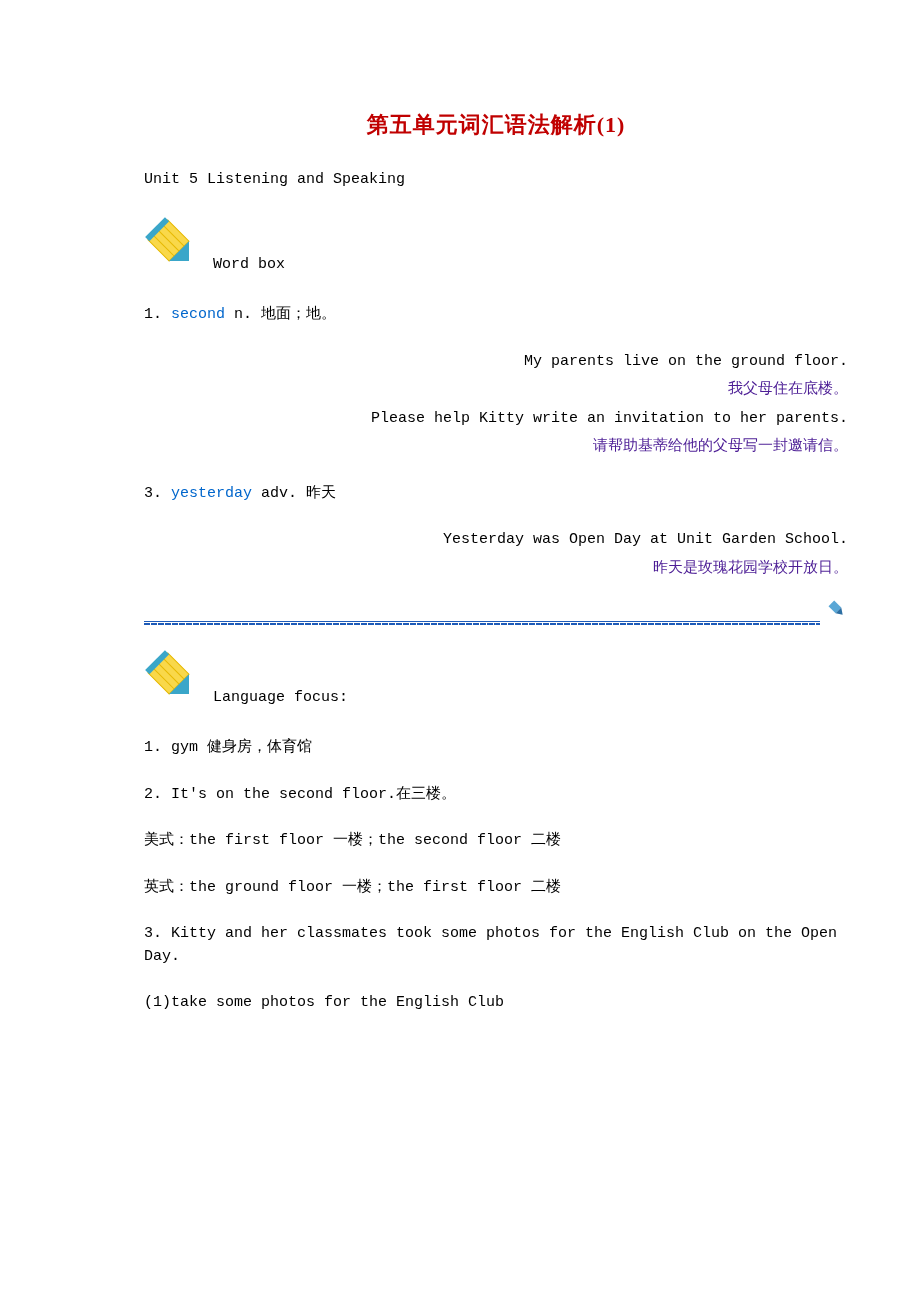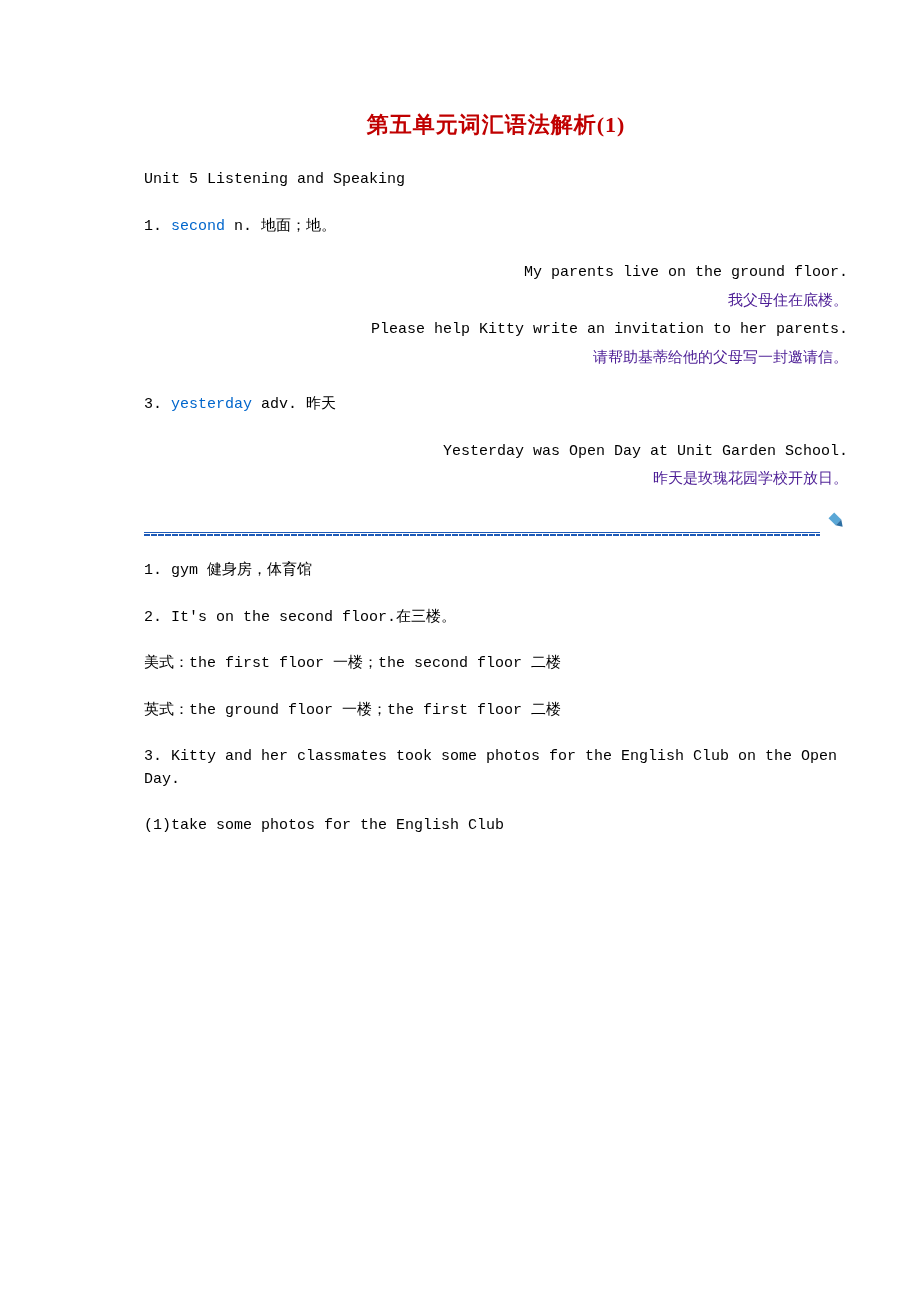--- a/index.html
+++ b/index.html
@@ -86,20 +86,35 @@
 </style>
 </head>
 <body>
 
 <div class="page">
 
   <div class="title">第五单元词汇语法解析(1)</div>
 
   <div class="para mono">Unit 5 Listening and Speaking</div>
 
+  <div class="icon-line">
+    <span class="pencil-icon">
+      <svg width="56" height="56" viewBox="0 0 56 56">
+        <g transform="rotate(-45 28 28)">
+          <rect x="14" y="8" width="28" height="30" fill="#f9d84a" stroke="#e6b800" stroke-width="1"></rect>
+          <line x1="21" y1="8" x2="21" y2="38" stroke="#e6b800" stroke-width="1"></line>
+          <line x1="28" y1="8" x2="28" y2="38" stroke="#e6b800" stroke-width="1"></line>
+          <line x1="35" y1="8" x2="35" y2="38" stroke="#e6b800" stroke-width="1"></line>
+          <polygon points="14,38 42,38 28,52" fill="#3aa6c9"></polygon>
+          <rect x="14" y="4" width="28" height="6" fill="#3aa6c9"></rect>
+        </g>
+      </svg>
+    </span>
+    <span class="section-label">Word box</span>
+  </div>
 
   <div class="para mono">
     <span>1. </span><span class="word-blue">second</span><span> n. 地面；地。</span>
   </div>
   <div class="para mono tight">My parents live on the ground floor.</div>
   <div class="mono green tight">我父母住在底楼。</div>
 
   <div class="para mono tight">Please help Kitty write an invitation to her parents.</div>
   <div class="mono green tight">请帮助基蒂给他的父母写一封邀请信。</div>
 
@@ -114,20 +129,35 @@
     <span class="small-pencil">
       <svg width="22" height="22" viewBox="0 0 22 22">
         <g transform="rotate(-45 11 11)">
           <rect x="7" y="3" width="8" height="10" fill="#5aa7d6"></rect>
           <polygon points="7,13 15,13 11,19" fill="#2d6fa3"></polygon>
         </g>
       </svg>
     </span>
   </div>
 
+  <div class="icon-line">
+    <span class="pencil-icon">
+      <svg width="56" height="56" viewBox="0 0 56 56">
+        <g transform="rotate(-45 28 28)">
+          <rect x="14" y="8" width="28" height="30" fill="#f9d84a" stroke="#e6b800" stroke-width="1"></rect>
+          <line x1="21" y1="8" x2="21" y2="38" stroke="#e6b800" stroke-width="1"></line>
+          <line x1="28" y1="8" x2="28" y2="38" stroke="#e6b800" stroke-width="1"></line>
+          <line x1="35" y1="8" x2="35" y2="38" stroke="#e6b800" stroke-width="1"></line>
+          <polygon points="14,38 42,38 28,52" fill="#3aa6c9"></polygon>
+          <rect x="14" y="4" width="28" height="6" fill="#3aa6c9"></rect>
+        </g>
+      </svg>
+    </span>
+    <span class="section-label">Language focus:</span>
+  </div>
 
   <div class="para mono">1. gym 健身房，体育馆</div>
   <div class="para mono">2. It's on the second floor.在三楼。</div>
   <div class="para mono">美式：the first floor 一楼；the second floor 二楼</div>
   <div class="para mono">英式：the ground floor 一楼；the first floor 二楼</div>
   <div class="para mono">3. Kitty and her classmates took some photos for the English Club on the Open Day.</div>
   <div class="para mono">(1)take some photos for the English Club</div>
 
 </div>
 

